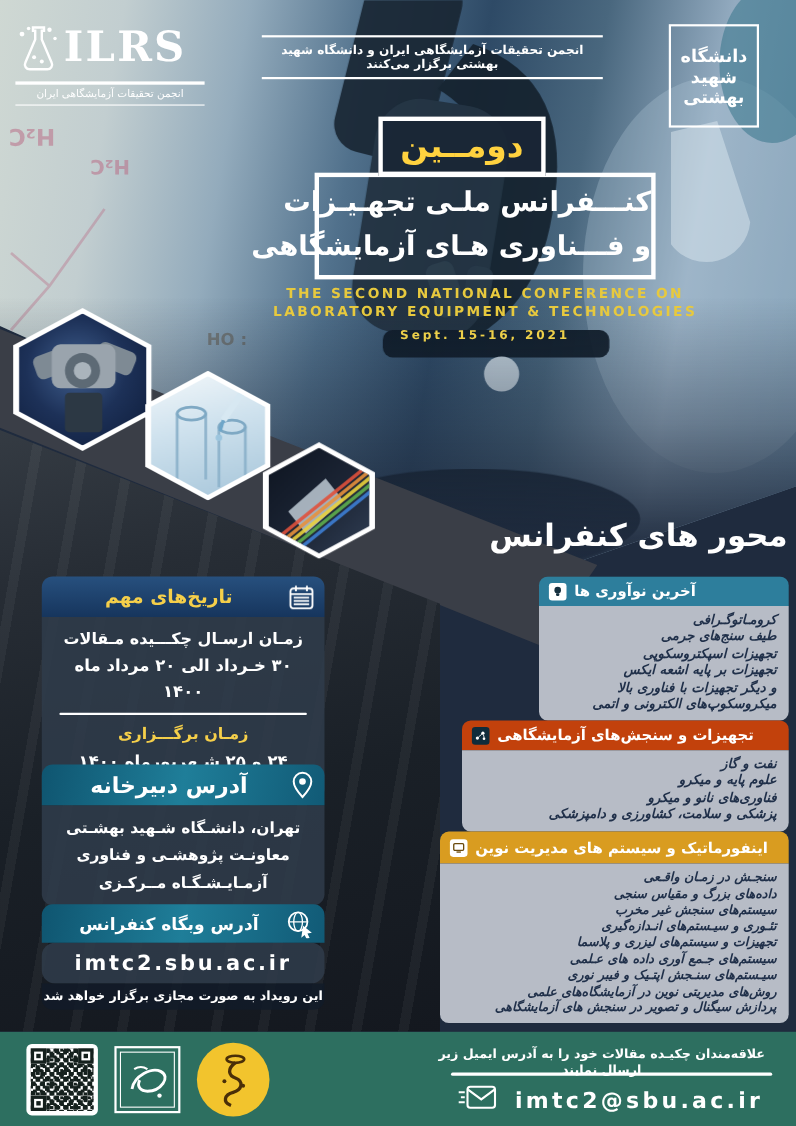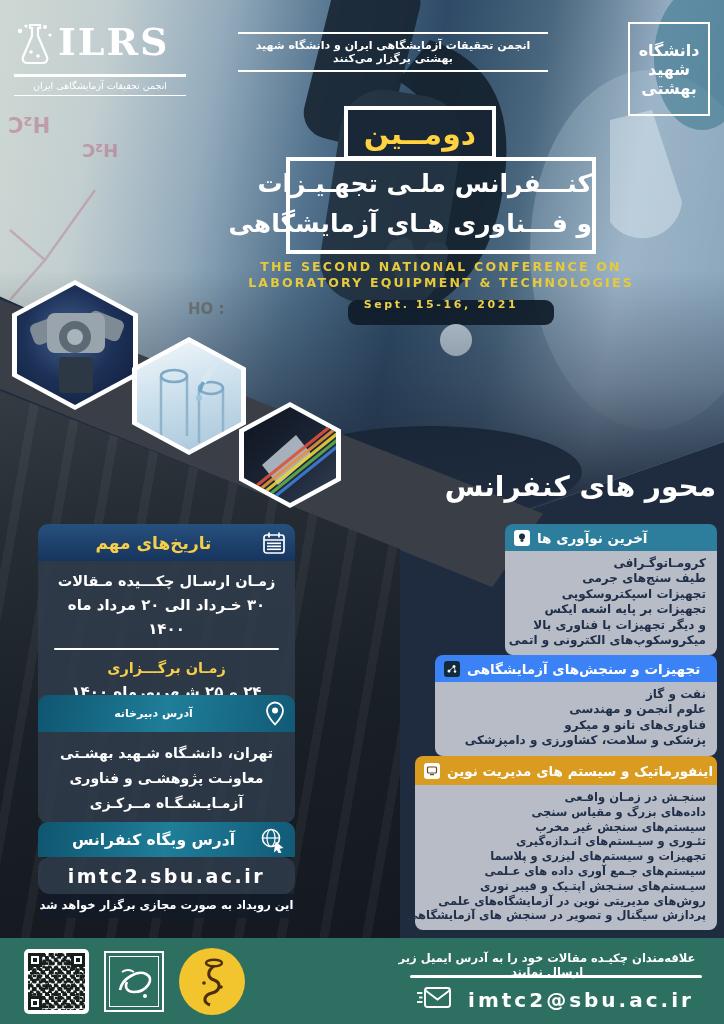--- a/index.html
+++ b/index.html
@@ -41,21 +41,21 @@
     position:absolute;top:32px;left:238px;width:306px;text-align:center;
     color:#fff;font-size:11px;font-weight:bold;direction:rtl;
     border-top:2px solid #fff;border-bottom:2px solid #fff;padding:5px 2px;
   }
   .ilrs{position:absolute;top:22px;left:14px;width:172px;color:#fff;}
   .ilrs-row{display:flex;align-items:flex-start;gap:4px;}
   .ilrs-acronym{font-family:"DejaVu Serif",serif;font-size:38px;font-weight:bold;letter-spacing:2px;line-height:40px;}
   .ilrs-underline{border-top:3px solid #fff;margin:2px 0 3px;}
   .ilrs-sub{font-size:9.5px;text-align:center;direction:rtl;padding-bottom:4px;border-bottom:1.5px solid #fff;}
   .sbu-logo{
-    position:absolute;top:22px;left:628px;width:82px;height:94px;
+    position:absolute;top:22px;left:608px;width:82px;height:94px;
     border:2.5px solid #fff;box-sizing:border-box;color:#fff;
     display:flex;flex-direction:column;align-items:center;justify-content:center;
     text-align:center;direction:rtl;
   }
   .sbu-line{font-size:16px;font-weight:bold;line-height:19px;}
   
   .title-badge{
     position:absolute;top:106px;left:344px;width:152px;height:54px;
     border:4px solid #fff;box-sizing:border-box;background:rgba(26,38,53,.9);
     display:flex;align-items:center;justify-content:center;
@@ -85,56 +85,56 @@
   .info-box{position:absolute;left:38px;width:257px;box-sizing:border-box;z-index:5;}
   .box-header{
     height:37px;border-radius:10px 10px 0 0;position:relative;
     display:flex;align-items:center;justify-content:center;
     font-weight:bold;direction:rtl;padding:0 36px 0 10px;
   }
   .box-header .hdr-icon{position:absolute;right:9px;top:50%;transform:translateY(-50%);display:flex;}
   .dates-box{top:524px;}
   .dates-box .box-header{background:linear-gradient(180deg,#27507e,#16355d);color:#f5cf4a;font-size:17px;}
   .secr-box{top:695px;}
-  .secr-box .box-header,.web-box .box-header{background:linear-gradient(100deg,#0f5570,#1f7e99 50%,#115a76);color:#fff;font-size:11px;}
+  .secr-box .box-header,.web-box .box-header{background:linear-gradient(100deg,#0f5570,#1f7e99 50%,#115a76);color:#fff;font-size:20px;}
   .web-box{top:822px;}
   .web-box .box-header{font-size:15.5px;height:35px;}
   .box-body{
     background:rgba(47,60,75,.87);padding:9px 10px 7px;color:#fff;
     text-align:center;direction:rtl;border-radius:0 0 10px 10px;
   }
   .d-label{font-size:14.5px;font-weight:bold;line-height:23px;}
   .d-value{font-size:15px;font-weight:bold;line-height:24px;}
   .d-label.yellow{color:#f5cf4a;}
   .box-divider{height:2px;background:#fff;margin:7px 6px;border-radius:1px;}
   .secr-line{font-size:14px;font-weight:bold;line-height:25px;}
   .web-url{font-size:19px;font-weight:bold;letter-spacing:2.5px;direction:ltr;padding:6px 0 5px;}
   .web-note{
     background:rgba(17,27,40,.82);color:#fff;font-size:11.5px;font-weight:bold;
     text-align:center;direction:rtl;padding:4px 0 6px;border-radius:0 0 10px 10px;
   }
   .web-box .box-body{border-radius:12px;padding:2px 10px 2px;}
   
   .topics-heading{position:absolute;top:470px;right:8px;color:#fff;font-size:28px;font-weight:bold;direction:rtl;z-index:5;}
-  .topic-card{position:absolute;right:7px;z-index:5;margin-left:15px;}
+  .topic-card{position:absolute;right:7px;z-index:5;}
   .card1{left:490px;top:524px;}
   .card2{left:420px;top:655px;}
   .card3{left:400px;top:756px;}
   .topic-header{
     height:27px;border-radius:8px 8px 0 0;display:flex;align-items:center;gap:7px;
     padding:0 9px;color:#fff;font-weight:bold;font-size:13.5px;
   }
   .card1 .topic-header{background:#2d7e9c;}
-  .card2 .topic-header{background:#3b82f6;}
+  .card2 .topic-header{background:#c2410c;}
   .card3 .topic-header{background:#d99c20;height:29px;}
   .topic-header .t-label{direction:rtl;white-space:nowrap;}
   .hicon{width:16px;height:16px;border-radius:3px;background:#fff;flex:0 0 16px;display:flex;align-items:center;justify-content:center;}
   .hicon.dark{background:#102c3b;}
   .topic-body{background:#b7bcc6;border-radius:0 0 8px 8px;padding:5px 11px 7px;}
-  .topic-item{color:#20304a;font-weight:bold;font-size:12px;line-height:15.4px;text-align:right;direction:rtl;white-space:nowrap;}
+  .topic-item{color:#20304a;font-weight:bold;font-size:12px;line-height:15.4px;text-align:right;direction:rtl;white-space:nowrap;font-style:italic;}
   .card3 .topic-item{font-size:11.5px;line-height:14.8px;}
   
   .footer{position:absolute;left:0;top:938px;width:724px;height:86px;background:#2d6f60;z-index:6;}
   .qr{position:absolute;left:24px;top:11px;width:65px;height:65px;background:#fff;border-radius:5px;padding:4px;box-sizing:border-box;}
   .qr-inner{
     position:relative;width:100%;height:100%;
     background:
       repeating-conic-gradient(#15201d 0% 25%,transparent 0% 50%) 0 0/8.6px 8.6px,
       repeating-conic-gradient(#15201d 0% 25%,transparent 0% 50%) 2px 3px/6.2px 6.2px,#fff;
   }
@@ -353,21 +353,21 @@
           <circle cx="6" cy="16" r="3" fill="#fff"></circle>
             <circle cx="16" cy="7" r="3" fill="#fff"></circle>
             <circle cx="18" cy="17" r="2.4" fill="#fff"></circle>
           <path d="M8 14 L14 9 M17 10 L18 14" stroke="#fff" stroke-width="1.6"></path>
         </svg>
       </span>
       <span class="t-label">تجهیزات و سنجش‌های آزمایشگاهی</span>
     </div>
     <div class="topic-body">
       <div class="topic-item">نفت و گاز</div>
-      <div class="topic-item">علوم انجمن و مهندسی</div>
+      <div class="topic-item">علوم پایه و میکرو</div>
       <div class="topic-item">فناوری‌های نانو و میکرو</div>
       <div class="topic-item">پزشکی و سلامت، کشاورزی و دامپزشکی</div>
     </div>
   </div>
 
   <div class="topic-card card3">
     <div class="topic-header">
       <span class="hicon">
         <svg width="12" height="12" viewBox="0 0 24 24">
             <rect x="3" y="4" width="18" height="12" rx="2" fill="none" stroke="#6b4a0c" stroke-width="2.4"></rect>

